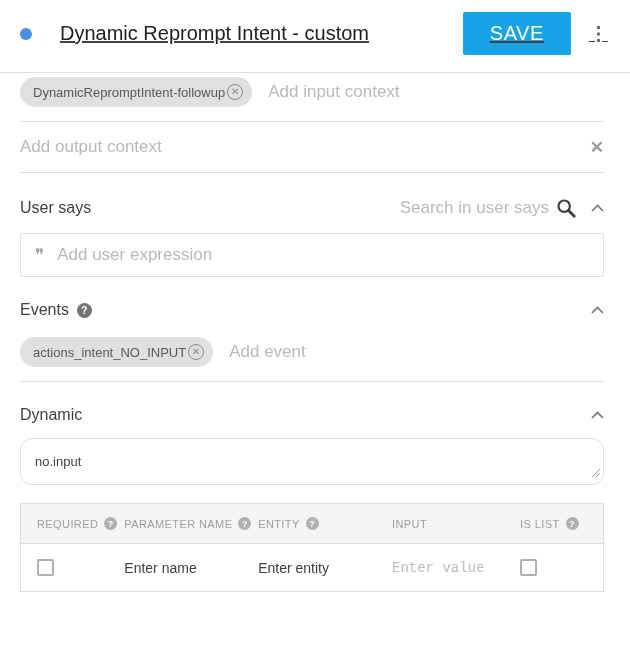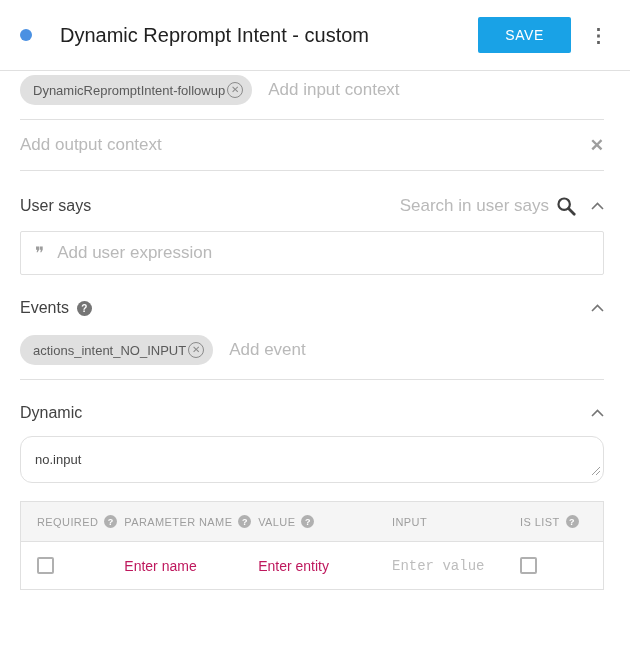--- a/index.html
+++ b/index.html
@@ -3,26 +3,26 @@
 <meta charset="utf-8">
 <style>
   * { margin:0; padding:0; box-sizing:border-box; }
   html,body { background:#fff; }
   body {
     width:630px; height:671px; overflow:hidden;
     font-family:"Liberation Sans", sans-serif;
     color:#424242;
   }
   
-  .header { display:flex; align-items:center; padding:17px 16px 17px 20px; }
+  .header { display:flex; align-items:center; padding:12px 16px 17px 20px;text-decoration:underline; }
   .dot { width:12px; height:12px; border-radius:50%; background:#4a90e2; margin-right:28px; flex:none; }
   .title { font-size:20px; color:#212121; flex:1; white-space:nowrap; }
   .save-btn {
     background:#19a2e6; color:#fff; border:none; border-radius:2px;
-    font-family:inherit; font-size:14px; letter-spacing:.6px;
+    font-family:inherit; font-size:20px; letter-spacing:.6px;
     padding:10px 27px; margin-right:12px; cursor:pointer;
   }
   .kebab { background:none; border:none; color:#616161; font-size:19px; font-weight:bold; cursor:pointer; padding:2px 6px; line-height:1; }
   .divider-full { height:1px; background:#e0e0e0; }
   
   .section { padding:0 26px 0 20px; }
   .section-head { display:flex; align-items:center; justify-content:space-between; margin:24px 0 14px; }
   .section-title { font-size:16px; color:#424242; display:flex; align-items:center; gap:8px; }
   .chevron { cursor:pointer; display:flex; align-items:center; }
   .row-divider { height:1px; background:#e0e0e0; }
@@ -66,21 +66,21 @@
   .resize-handle { position:absolute; right:2px; bottom:2px; }
   
   .params-table { border:1px solid #e0e0e0; margin-top:18px; }
   .params-head, .params-body { display:grid; grid-template-columns:15% 23% 23% 22% 17%; }
   .params-head { background:#f5f5f5; border-bottom:1px solid #e0e0e0; }
   .th {
     font-size:11px; color:#9e9e9e; letter-spacing:.4px;
     padding:13px 6px 13px 16px; display:flex; align-items:center; gap:6px; white-space:nowrap;
   }
   .td { padding:15px 6px 15px 16px; display:flex; align-items:center; font-size:14px; }
-  .cell-text-dark { color:#be185d; }
+  .cell-text-dark { color:#404040; }
   .cell-text-light { color:#bdbdbd;font-family:Liberation Mono, monospace; }
   .checkbox { width:17px; height:17px; border:2px solid #b0b0b0; border-radius:2px; background:#fff; cursor:pointer; }
 </style>
 </head>
 <body>
 
 <div class="header">
   <span class="dot"></span>
   <div class="title">Dynamic Reprompt Intent - custom</div>
   <button class="save-btn">SAVE</button>
@@ -178,21 +178,21 @@
     <div class="params-head">
       <div class="th">
         <span>REQUIRED</span>
         <span class="help sm">?</span>
       </div>
       <div class="th">
         <span>PARAMETER NAME</span>
         <span class="help sm">?</span>
       </div>
       <div class="th">
-        <span>VALUE</span>
+        <span>ENTITY</span>
         <span class="help sm">?</span>
       </div>
       <div class="th">
         <span>INPUT</span>
       </div>
       <div class="th">
         <span>IS LIST</span>
         <span class="help sm">?</span>
       </div>
     </div>

